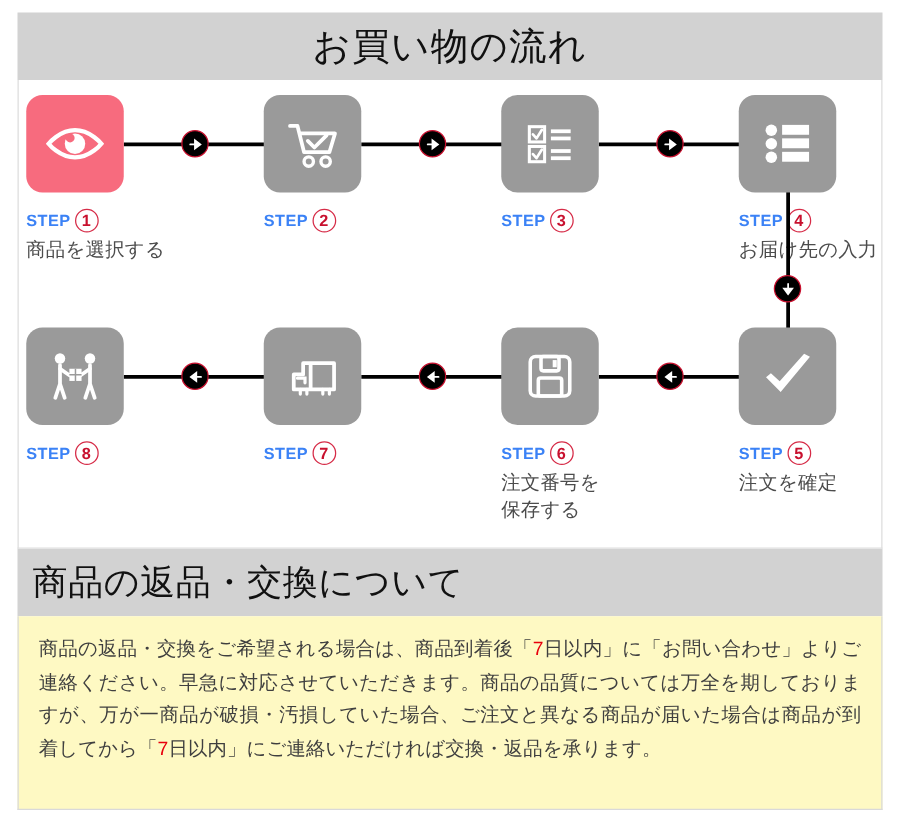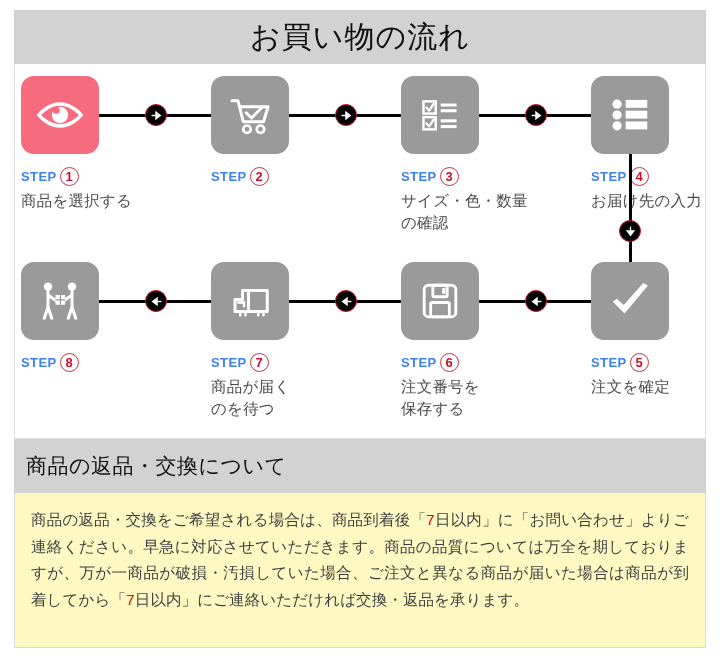--- a/index.html
+++ b/index.html
@@ -18,21 +18,21 @@
     background:#d2d2d2;
     height:54px;
     display:flex;
     align-items:center;
     font-family:"Liberation Serif","DejaVu Serif",serif;
     color:#111111;
   }
   .bar.center{ justify-content:center; }
   .bar.center .bar-text{ font-size:30px; letter-spacing:1px; }
   .bar.left{ justify-content:flex-start; }
-  .bar.left .bar-text{ font-size:21px; padding-left:12px; letter-spacing:0.5px; }
+  .bar.left .bar-text{ font-size:28px; padding-left:12px; letter-spacing:0.5px; }
   .bar-top{ margin-top:10px; }
 
   
   .panel{
     margin:0 14px;
     border:1px solid #dddddd;
     border-top:none;
     background:#ffffff;
     position:relative;
     height:375px;
@@ -251,22 +251,20 @@
                 <rect x="33" y="24" width="22" height="4.2" fill="#fff"></rect>
                 <rect x="33" y="38" width="22" height="4.2" fill="#fff"></rect>
                 <rect x="33" y="46" width="22" height="4.2" fill="#fff"></rect>
               </svg>
             </span>
           </div>
           <div class="steplabel">
             <span class="kw">STEP</span>
             <span class="num">3</span>
           </div>
-          <div class="desc">サイズ・色・数量
-の確認</div>
         </div>
 
         <div class="cell c3">
           <div class="tile">
             <span>
               <svg width="46" height="46" viewBox="0 0 64 64">
                 <circle cx="14" cy="17" r="6.4" fill="#fff"></circle>
                 <circle cx="14" cy="32" r="6.4" fill="#fff"></circle>
                 <circle cx="14" cy="47" r="6.4" fill="#fff"></circle>
                 <rect x="26" y="11" width="30" height="11" fill="#fff"></rect>
@@ -327,22 +325,20 @@
                 <path d="M30 18 L30 46" fill="none" stroke="#fff" stroke-width="4"></path>
                 <path d="M16 34 L24 34 L24 39" fill="none" stroke="#fff" stroke-width="3.4" stroke-linecap="round"></path>
                 <path d="M19 46 L19 51 M26 46 L26 51 M43 46 L43 51 M50 46 L50 51" stroke="#fff" stroke-width="3.4" stroke-linecap="round"></path>
               </svg>
             </span>
           </div>
           <div class="steplabel">
             <span class="kw">STEP</span>
             <span class="num">7</span>
           </div>
-          <div class="desc">商品が届く
-のを待つ</div>
         </div>
 
         <div class="cell c2">
           <div class="conn conn-r"></div>
           <div class="badge badge-r">
             <svg width="13" height="13" viewBox="0 0 24 24">
                 <path d="M20 12 L10 12 M5 12 L13 6 L13 18 Z" stroke="#fff" stroke-width="2.6" fill="#fff" stroke-linecap="round"></path>
               </svg>
           </div>
           <div class="tile">

